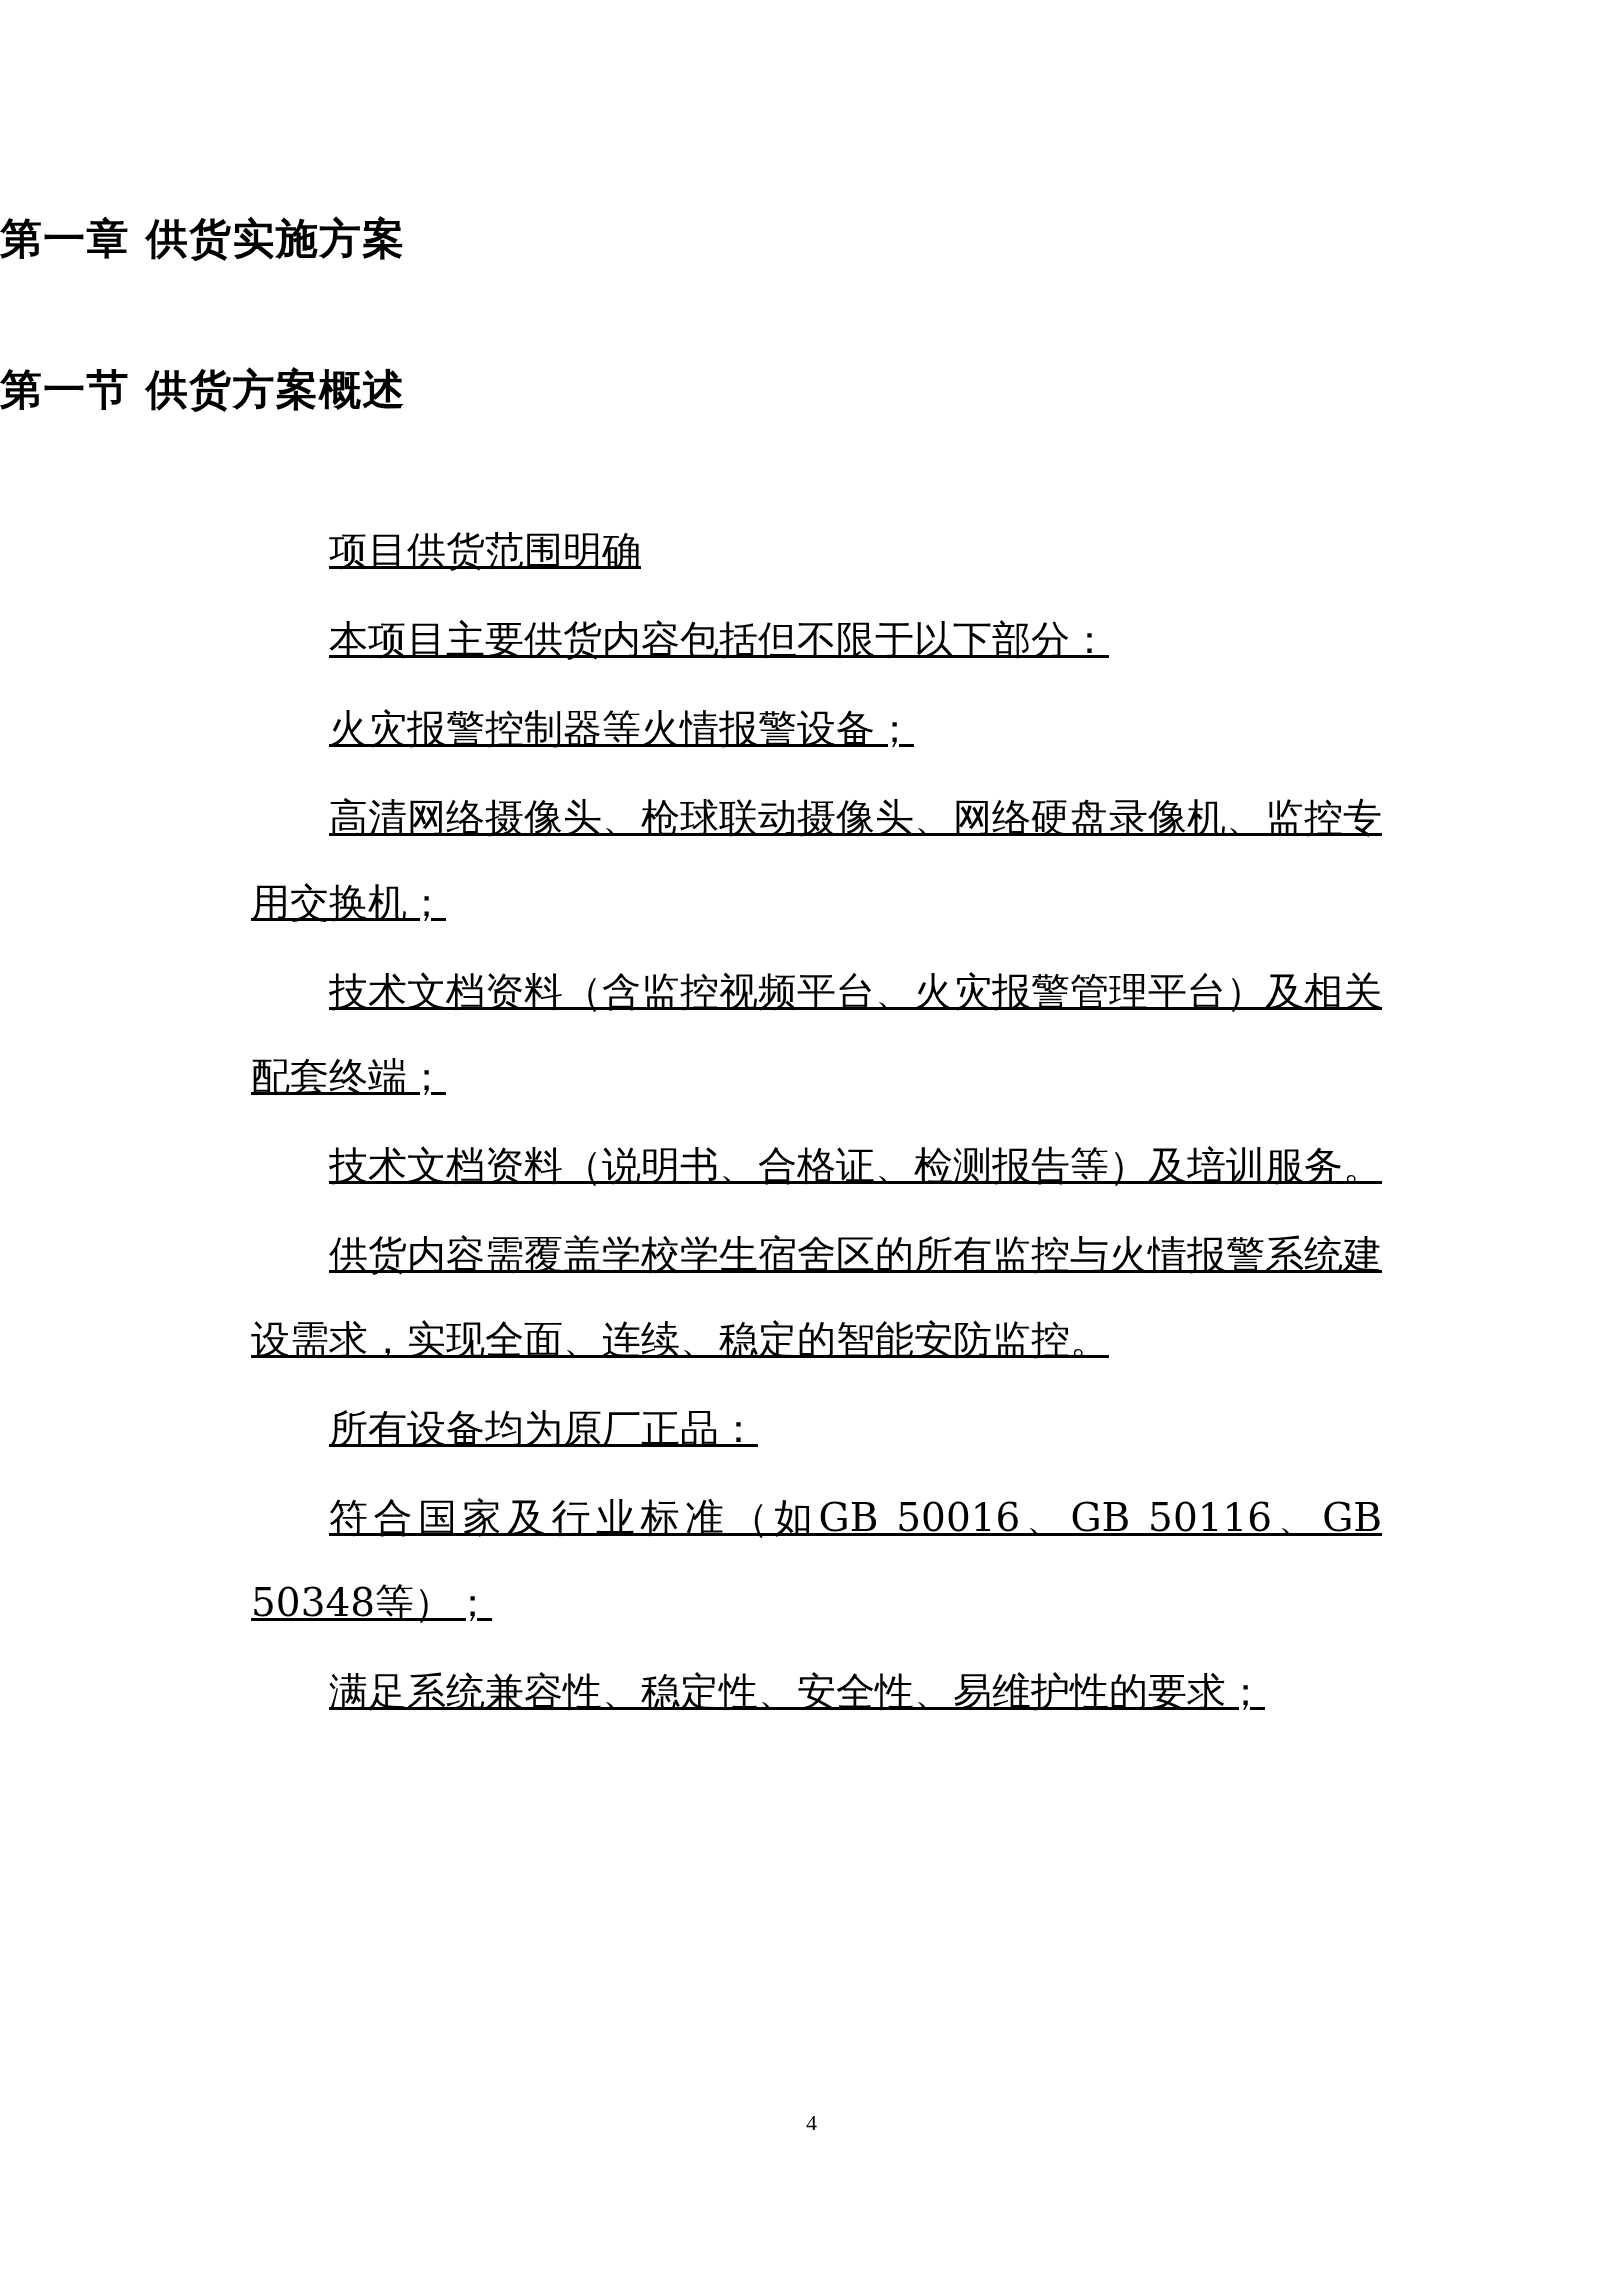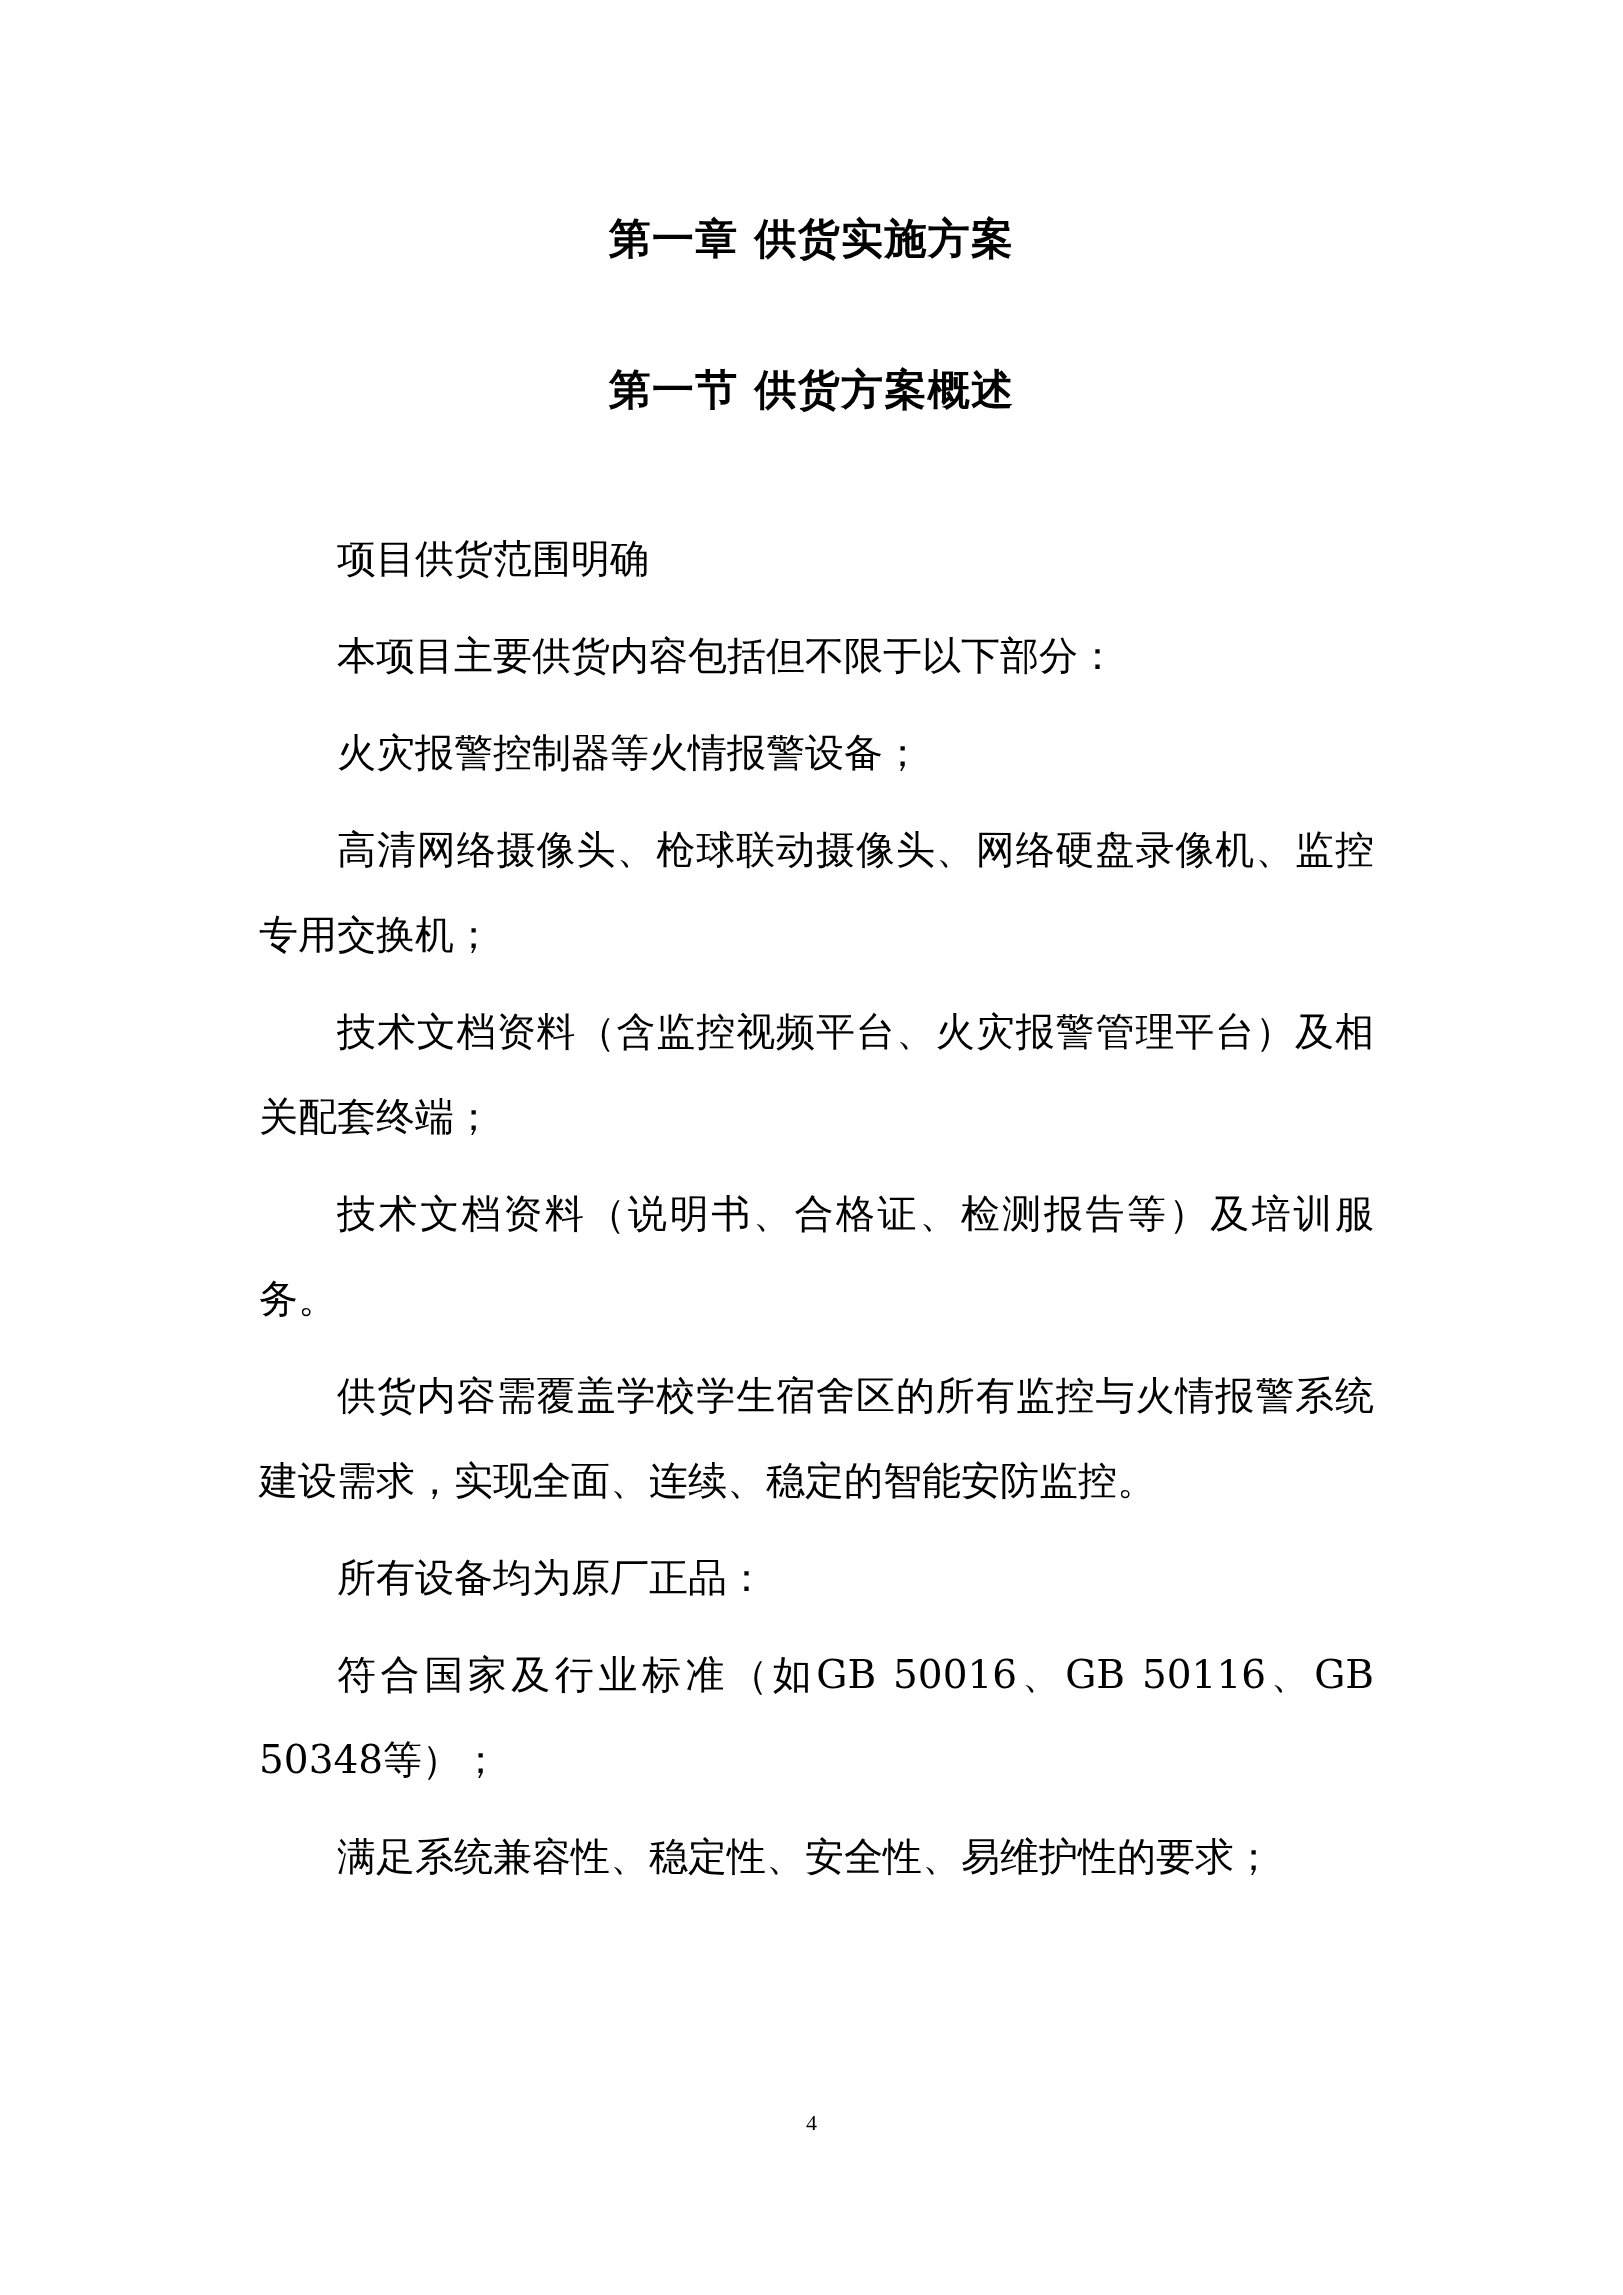--- a/index.html
+++ b/index.html
@@ -1,26 +1,26 @@
 <!DOCTYPE html>
 <html style="font-size:10.5px"><head>
 <meta charset="utf-8">
 <style>
   html, body { margin: 0; padding: 0; background: #ffffff; }
   body { width: 1623px; height: 2295px; position: relative; overflow: hidden;
          font-family: "DejaVu Serif", "Liberation Serif", serif; color: #000; }
   .page { position: absolute; left: 0; top: 0; width: 1623px; height: 2295px; background: #fff; }
-  .title { position: absolute; left: 0; width: 1623px; text-align: center;
+  .title { position: absolute; left: 0; width: 1623px; text-align: left;
            font-family: "DejaVu Sans", "Liberation Sans", sans-serif; font-weight: bold;
            font-size: 42px; letter-spacing: 1.3px; }
   .chapter { top: 211px; }
   .section { top: 362px; }
   .body { position: absolute; left: 247px; width: 1139px; top: 504px;
           font-size: 39px; line-height: 85px; text-align: justify; }
-  .body p { margin: 12px; text-indent: 78px; }
+  .body p { margin: 4px; text-indent: 78px; text-decoration: underline; }
   .pagenum { position: absolute; top: 2110px; left: 0; width: 1623px; text-align: center;
              font-family: "Liberation Serif", serif; font-size: 22px; }
 </style>
 </head>
 <body>
 
 <div class="page">
   <div class="title chapter">第一章  供货实施方案</div>
   <div class="title section">第一节  供货方案概述</div>
 

